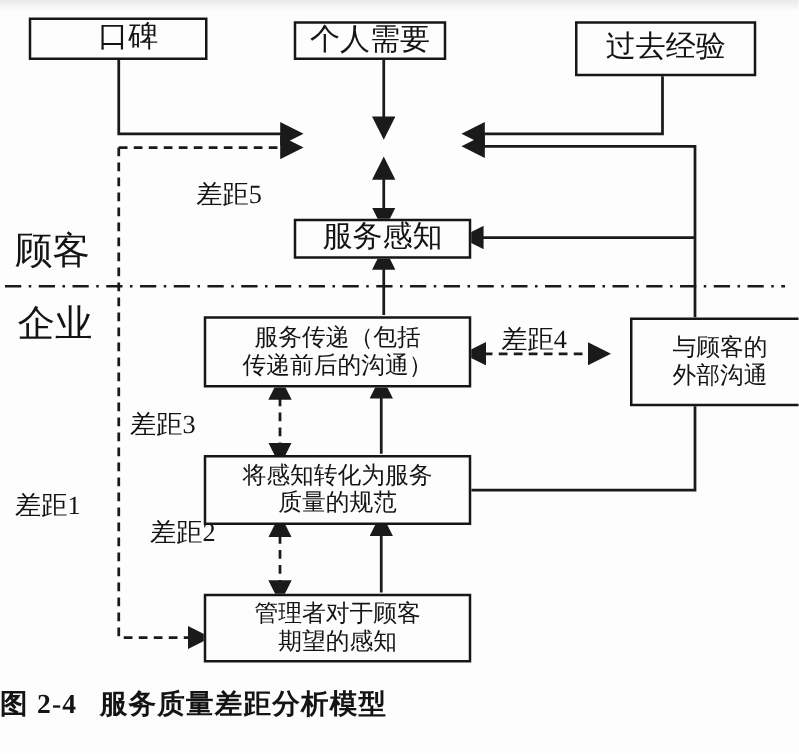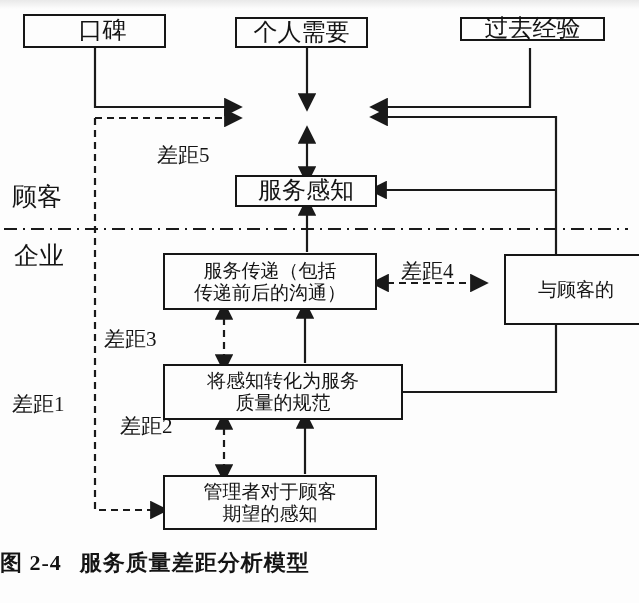--- a/index.html
+++ b/index.html
@@ -34,21 +34,21 @@
   }
   .node .ln { white-space: nowrap; }
   .fs1 { font-size: 24px; }   
   .fs2 { font-size: 19px; }   
   .lbl {
     position: absolute;
     white-space: nowrap;
     z-index: 2;
   }
   .gap-lbl { font-size: 21px; }
-  .region-lbl { font-size: 25px; }
+  .region-lbl { font-size: 30px; }
   .caption {
     position: absolute;
     left: 0; top: 548px;
     width: 100%;
     text-align: left;
     font-weight: bold;
     font-size: 22px;
     letter-spacing: 1px;
     z-index: 2;
   }
@@ -87,43 +87,44 @@
       </g>
 
       <path d="M4,229 L628,229" stroke-width="2" stroke-dasharray="13 6 2 6"></path>
     </g>
   </svg>
 
   <div class="node fs1" style="left:23px; top:14px; width:143px; height:34px;padding-left:16px;">
     <span class="ln">口碑</span>
   </div>
 
-  <div class="node fs1" style="left:235px; top:17px; width:133px; height:31px;">
+  <div class="node fs1" style="left:235px; top:17px; width:122px; height:31px;">
     <span class="ln">个人需要</span>
   </div>
 
-  <div class="node fs1" style="left:460px; top:17px; width:145px; height:24px;">
+  <div class="node fs1" style="left:460px; top:17px; width:145px; height:44px;">
     <span class="ln">过去经验</span>
   </div>
 
 
   <div class="node fs1" style="left:235px; top:175px; width:142px; height:32px;">
     <span class="ln">服务感知</span>
   </div>
 
   <div class="node fs2" style="left:163px; top:253px; width:214px; height:57px;">
     <span class="ln">服务传递（包括</span>
     <span class="ln">传递前后的沟通）</span>
   </div>
 
   <div class="node fs2" style="left:504px; top:254px; width:144px; height:71px;">
     <span class="ln">与顾客的</span>
+    <span class="ln">外部沟通</span>
   </div>
 
-  <div class="node fs2" style="left:163px; top:364px; width:240px; height:56px;text-align:right;">
+  <div class="node fs2" style="left:163px; top:364px; width:214px; height:56px;text-align:right;">
     <span class="ln">将感知转化为服务</span>
     <span class="ln">质量的规范</span>
   </div>
 
   <div class="node fs2" style="left:163px; top:475px; width:214px; height:55px;">
     <span class="ln">管理者对于顾客</span>
     <span class="ln">期望的感知</span>
   </div>
 
   <div class="lbl region-lbl" style="left:12px; top:180px;">顾客</div>

